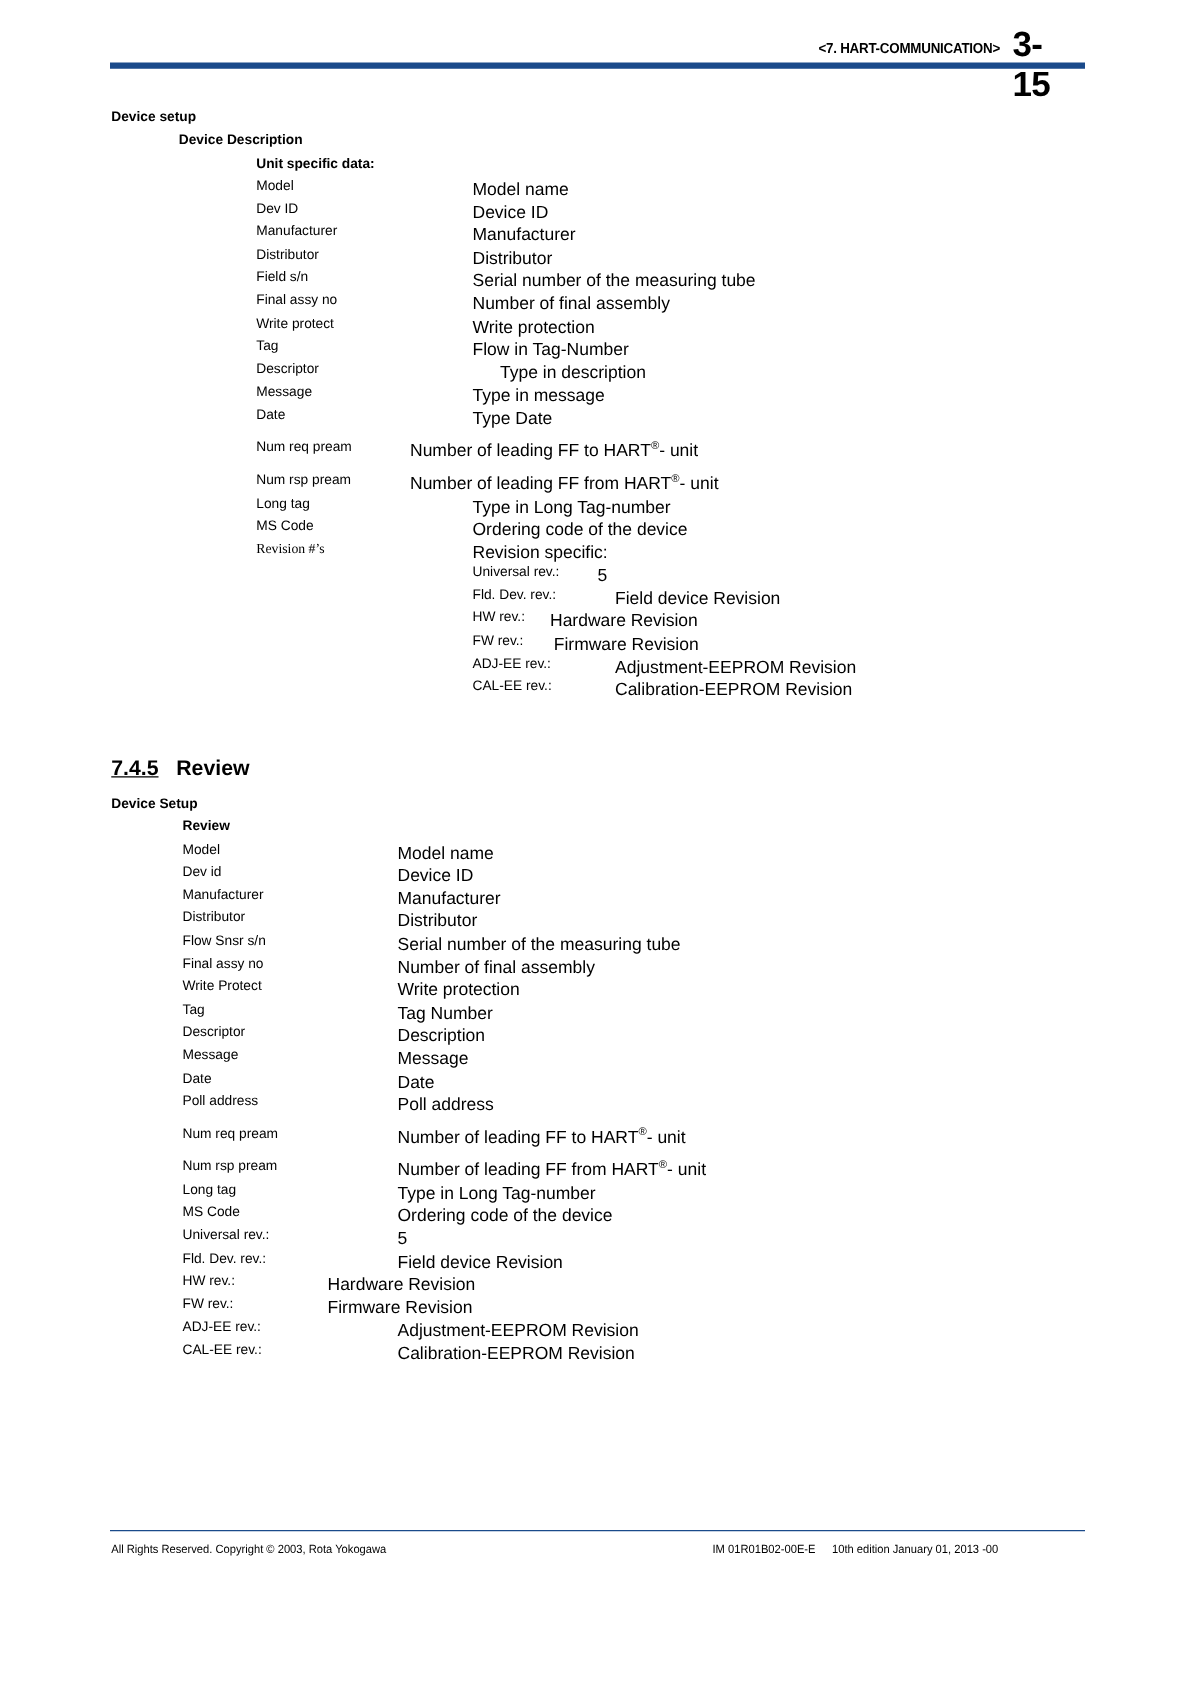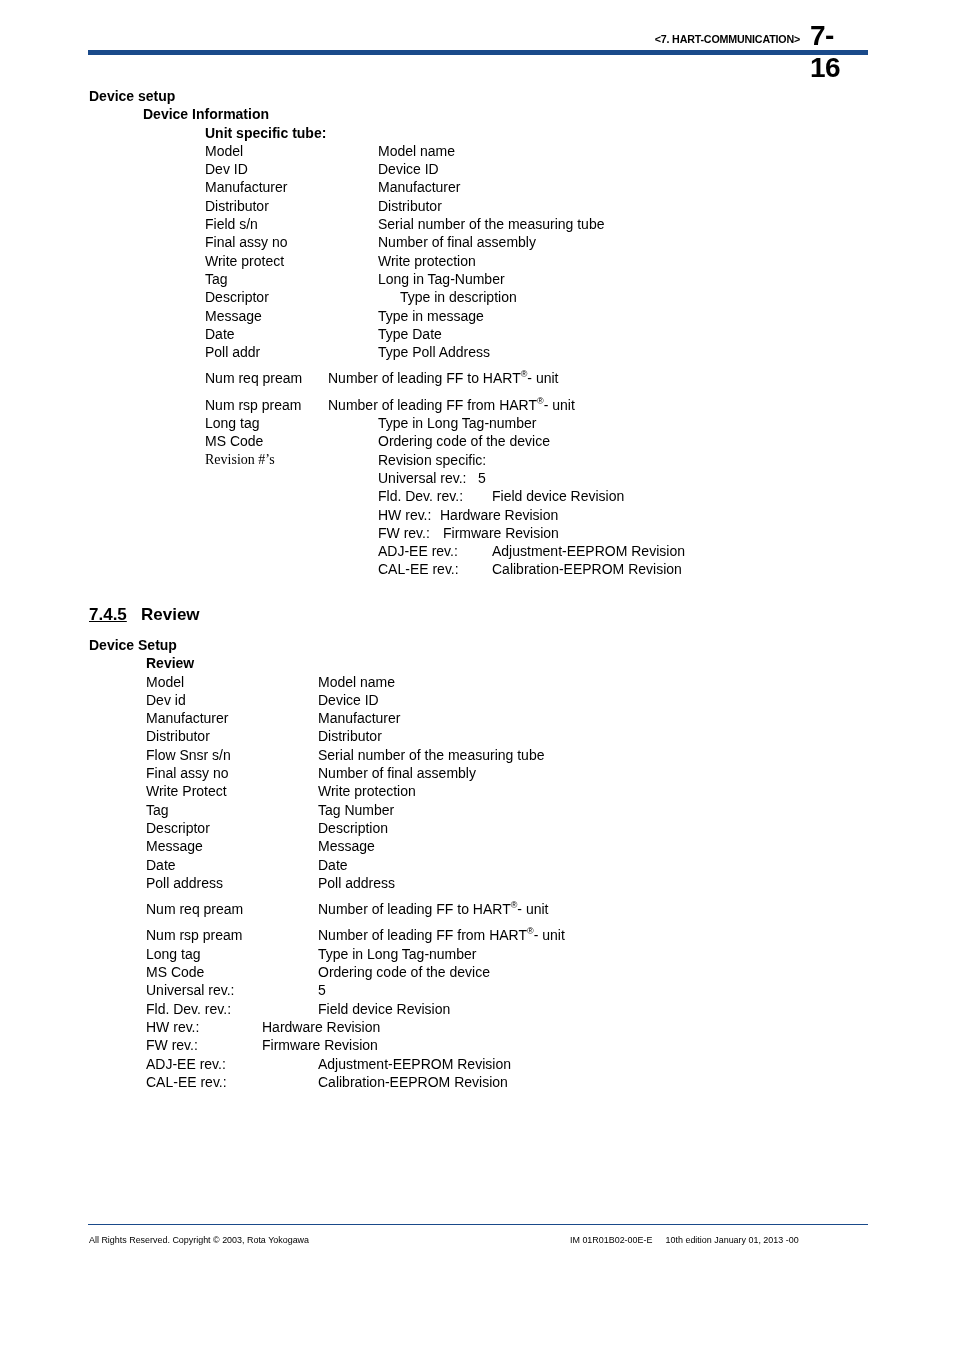--- a/index.html
+++ b/index.html
@@ -45,21 +45,21 @@
   .line{
     position:relative;
     height:18.3px;
     font-size:14px;
     white-space:nowrap;
   }
   .line.gap-before{ margin-top:8px; }
 
   .lbl{
     position:absolute;
-    font-size:14px;
+    font-size:11px;
     white-space:nowrap;
   }
   .desc{
     position:absolute;
     font-size:14px;
     white-space:nowrap;
   }
   .b{ font-weight:bold; }
 
   sup.reg{
@@ -100,36 +100,36 @@
     transform-origin:left center;
     white-space:nowrap;
   }
   .ftr-gap{ display:inline-block; width:14px; }
 </style>
 </head>
 <body>
 
 <div class="page-header">
   <div class="hdr-chapter">&lt;7. HART-COMMUNICATION&gt;</div>
-  <div class="hdr-pageno">7-16</div>
+  <div class="hdr-pageno">3-15</div>
   <div class="hdr-rule"></div>
 </div>
 
 <div class="content">
 
   <div class="block" style="top:88px;">
 
     <div class="line">
       <span class="lbl b" style="left:89px;">Device setup</span>
     </div>
     <div class="line">
-      <span class="lbl b" style="left:143px;">Device Information</span>
-    </div>
-    <div class="line">
-      <span class="lbl b" style="left:205px;">Unit specific tube:</span>
+      <span class="lbl b" style="left:143px;">Device Description</span>
+    </div>
+    <div class="line">
+      <span class="lbl b" style="left:205px;">Unit specific data:</span>
     </div>
 
     <div id="ds-rows">
         <div class="line">
           <span class="lbl" style="left: 205px;">Model</span>
           <span class="desc" style="left: 378px;">Model name</span>
         </div>
         <div class="line">
           <span class="lbl" style="left: 205px;">Dev ID</span>
           <span class="desc" style="left: 378px;">Device ID</span>
@@ -149,37 +149,33 @@
         <div class="line">
           <span class="lbl" style="left: 205px;">Final assy no</span>
           <span class="desc" style="left: 378px;">Number of final assembly</span>
         </div>
         <div class="line">
           <span class="lbl" style="left: 205px;">Write protect</span>
           <span class="desc" style="left: 378px;">Write protection</span>
         </div>
         <div class="line">
           <span class="lbl" style="left: 205px;">Tag</span>
-          <span class="desc" style="left: 378px;">Long in Tag-Number</span>
+          <span class="desc" style="left: 378px;">Flow in Tag-Number</span>
         </div>
         <div class="line">
           <span class="lbl" style="left: 205px;">Descriptor</span>
           <span class="desc" style="left: 400px;">Type in description</span>
         </div>
         <div class="line">
           <span class="lbl" style="left: 205px;">Message</span>
           <span class="desc" style="left: 378px;">Type in message</span>
         </div>
         <div class="line">
           <span class="lbl" style="left: 205px;">Date</span>
           <span class="desc" style="left: 378px;">Type Date</span>
-        </div>
-        <div class="line">
-          <span class="lbl" style="left: 205px;">Poll addr</span>
-          <span class="desc" style="left: 378px;">Type Poll Address</span>
         </div>
       </div>
 
     <div class="line gap-before">
       <span class="lbl" style="left:205px;">Num req pream</span>
       <span class="desc" style="left:328px;"><span>Number of leading FF to HART</span><sup class="reg">®</sup><span>- unit</span></span>
     </div>
 
     <div class="line gap-before">
       <span class="lbl" style="left:205px;">Num rsp pream</span>

